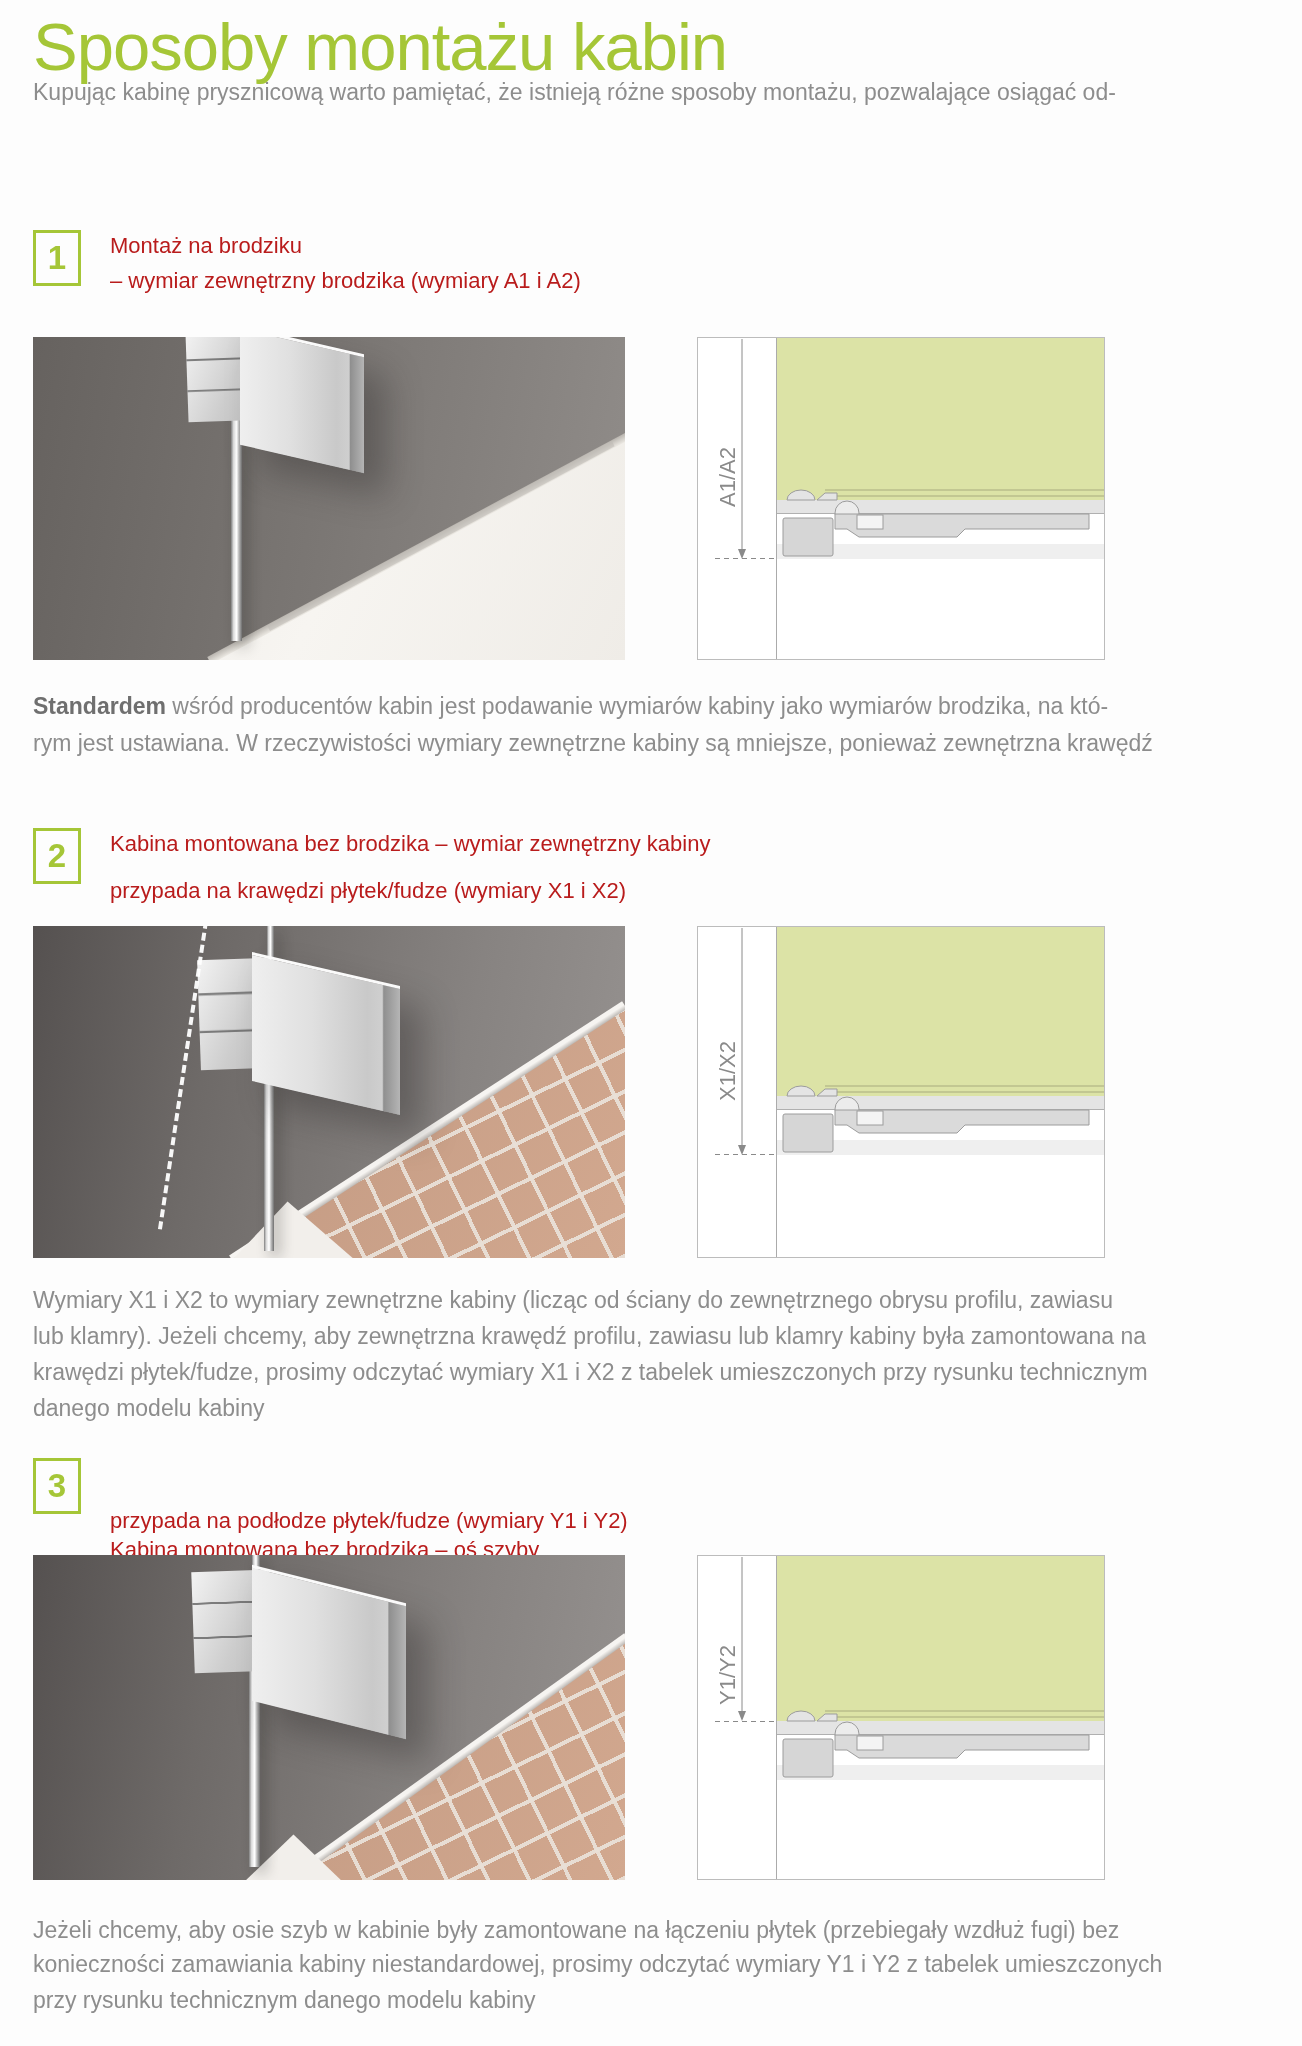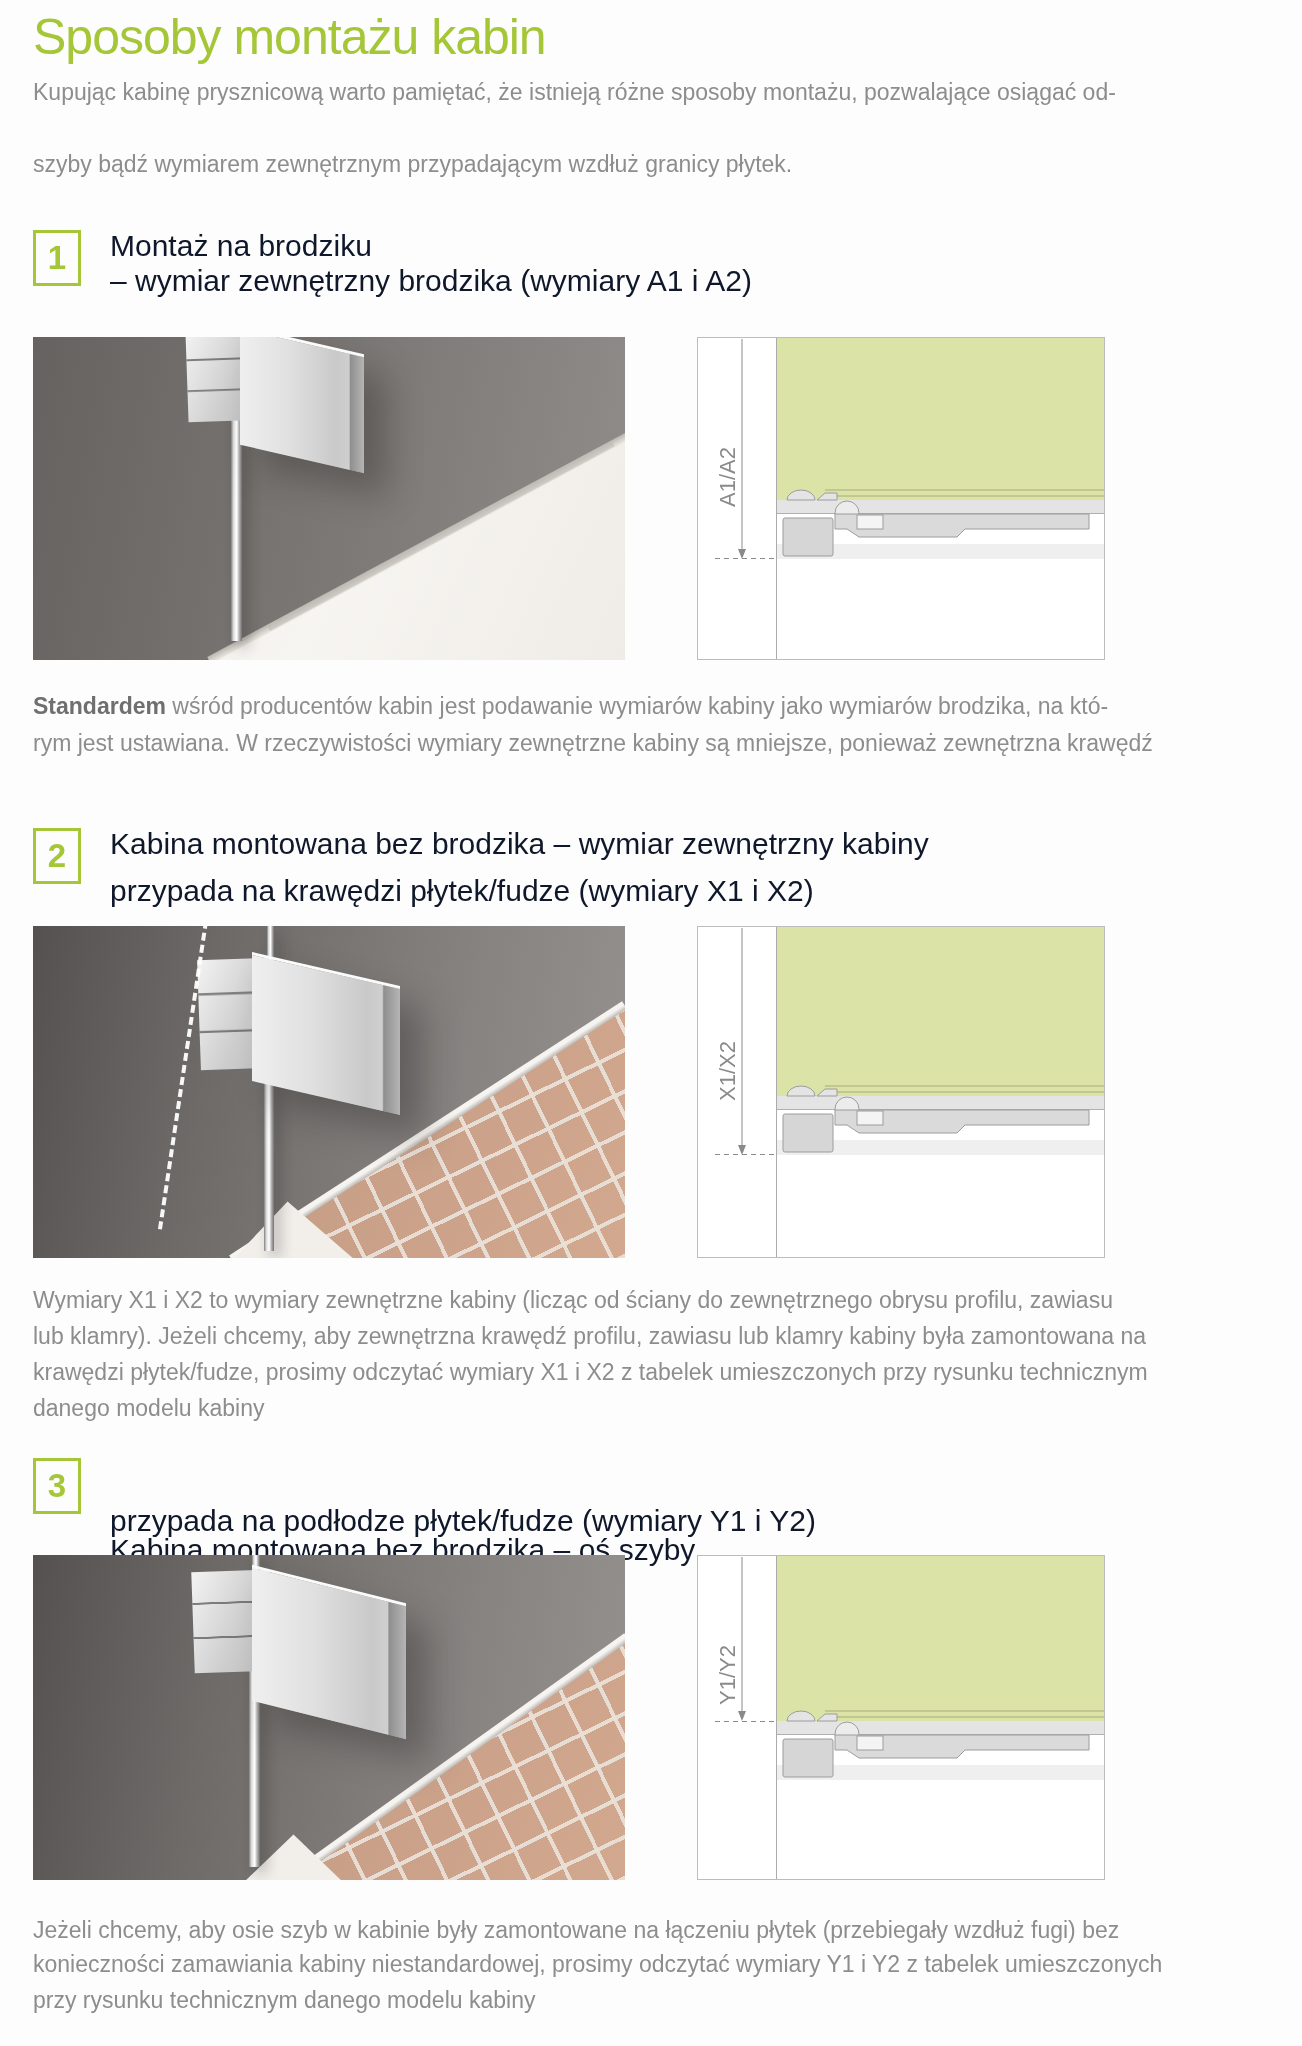--- a/index.html
+++ b/index.html
@@ -1,24 +1,24 @@
 <!DOCTYPE html>
 <html><head>
 <meta charset="utf-8">
 <style>
   html,body{margin:0;padding:0;background:#ffffff;}
   #page{position:relative;width:1302px;height:2046px;background:#fdfdfd;overflow:hidden;
         font-family:"Liberation Sans",sans-serif;}
   .abs{position:absolute;}
-  .title{left:33px;top:8px;font-size:50px;letter-spacing:-1px;color:#a5c637;font-weight:400;white-space:nowrap;}
+  .title{left:33px;top:8px;font-size:67px;letter-spacing:-1px;color:#a5c637;font-weight:400;white-space:nowrap;}
   .bodyline{left:33px;font-size:23px;line-height:36px;color:#8d8d8d;white-space:nowrap;}
   .lead-bold{font-weight:bold;color:#6f6f6f;}
   .num-box{width:42px;height:50px;border:3px solid #a5c637;color:#a5c637;font-size:33px;font-weight:600;
            display:flex;align-items:center;justify-content:center;background:#fdfdfd;}
-  .sec-head{left:110px;font-size:30px;line-height:47px;color:#0f172a;font-weight:400;white-space:nowrap;}
+  .sec-head{left:110px;font-size:22px;line-height:47px;color:#b91c1c;font-weight:400;white-space:nowrap;}
   .photo{left:33px;width:592px;overflow:hidden;background:#7b7774;}
   .photo>div{position:absolute;}
   .wall1{inset:0;background:linear-gradient(100deg,#66625f 0%,#7b7774 50%,#918d8a 100%);}
   .wall2{inset:0;background:linear-gradient(100deg,#555150 0%,#6e6a68 30%,#878381 70%,#969290 100%);}
   .tray1{inset:0;clip-path:polygon(100% 32%,100% 100%,30% 100%);
          background:linear-gradient(115deg,#e9e6e1,#f7f5f1 55%,#efece7);}
   .tray-edge{height:8px;transform-origin:left bottom;background:linear-gradient(to bottom,#b9b5af,#ece9e3);}
   .tray-rim{height:5px;transform-origin:left bottom;background:rgba(190,186,180,.55);}
   .chrome-v{background:linear-gradient(90deg,#7e7e7e 0%,#d9d9d9 22%,#fafafa 45%,#ffffff 52%,#c0c0c0 70%,#6e6e6e 100%);
             box-shadow:6px 6px 14px rgba(30,28,26,.28);}
@@ -40,21 +40,20 @@
   .diagram svg{display:block;}
 </style>
 </head>
 <body>
 
 <div id="page">
 
   <div class="abs title">Sposoby montażu kabin</div>
 
   <div class="abs bodyline" style="top:74px">Kupując kabinę prysznicową warto pamiętać, że istnieją różne sposoby montażu, pozwalające osiągać od-</div>
-  <div class="abs bodyline" style="top:146px">szyby bądź wymiarem zewnętrznym przypadającym wzdłuż granicy płytek.</div>
 
   <div class="abs num-box" style="left:33px;top:230px">1</div>
   <div class="abs sec-head" style="top:222px">Montaż na brodziku</div>
   <div class="abs sec-head" style="top:257px">– wymiar zewnętrzny brodzika (wymiary A1 i A2)</div>
 
   <div class="abs photo" style="top:337px;height:323px">
     <div class="wall1"></div>
     <div class="tray1"></div>
     <div class="tray-edge" style="left:30%;top:calc(100% - 4px);width:80%;transform:rotate(-28.2deg)"></div>
     <div class="tray-rim" style="left:40%;top:calc(100% - 34px);width:66%;transform:rotate(-28.2deg)"></div>

